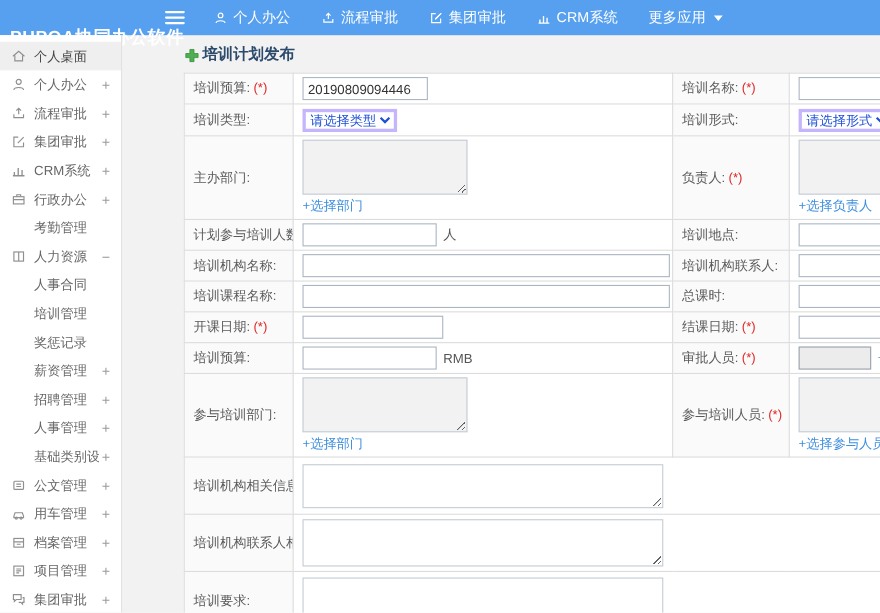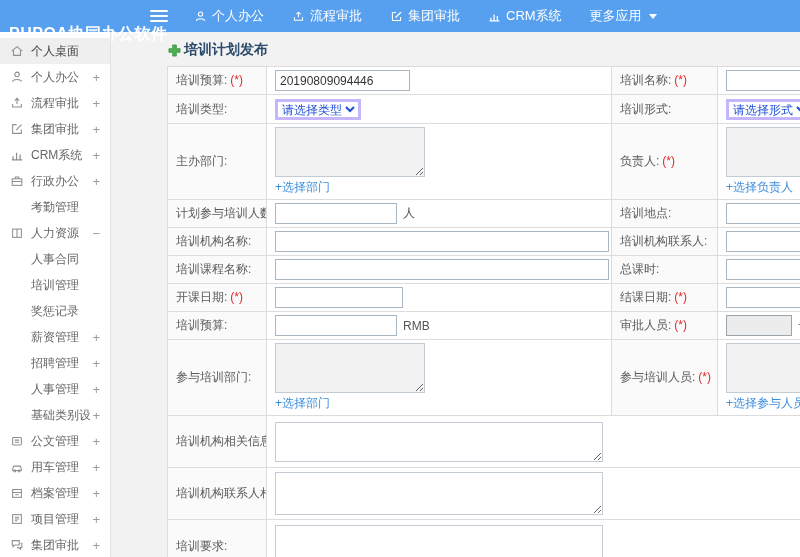--- a/index.html
+++ b/index.html
@@ -41,21 +41,21 @@
   col.c-l1{width:99px;} col.c-f1{width:345px;} col.c-l2{width:106px;} col.c-f2{width:350px;}
   td { border:1px solid #dcdcdc; vertical-align:middle; font-size:12px; padding:3px 8px; background:#fff; overflow:hidden; }
   td.lbl { background:#fafafa; color:#5a5a5a; white-space:nowrap; }
   .req { color:#e02b2b; margin-left:3px; }
   tr.r1{height:28px;} tr.r2{height:29px;} tr.r3{height:64px;} tr.r4{height:28px;}
   tr.r5{height:27px;} tr.r6{height:27px;} tr.r7{height:27px;} tr.r8{height:27px;}
   tr.r9{height:60px;} tr.r10{height:52px;} tr.r11{height:52px;} tr.r12{height:53px;}
 
   input[type=text] { height:21px; border:1px solid #aab6c2; font-size:12px; padding:1px 4px;
     background:#fff; color:#333; vertical-align:middle; }
-  input.w-code{width:135px;} input.w-num{width:122px;} input.w-date{width:128px;}
+  input.w-code{width:114px;} input.w-num{width:122px;} input.w-date{width:128px;}
   input.w-wide{width:334px;} input.w-right{width:160px;}
   input.ro { width:66px; background:#ececec; border:1px solid #9aa4ad; }
   select { height:21px; font-size:12px; border:3px solid #c4b5fd; background:#fff; color:#1d4ed8; }
   textarea { border:1px solid #c3ccd4; background:#f2f2f2; font-size:12px; display:block; }
   textarea.pick-l { width:150px; height:50px; }
   textarea.pick-r { width:150px; height:50px; }
   textarea.big { width:328px; background:#fff; }
   textarea.big.h1{height:40px;} textarea.big.h2{height:43px;} textarea.big.h3{height:43px;}
   a.sel-link { color:#3e8ede; font-size:12px; text-decoration:none; white-space:nowrap; }
   .after-link { margin-top:2px; }

